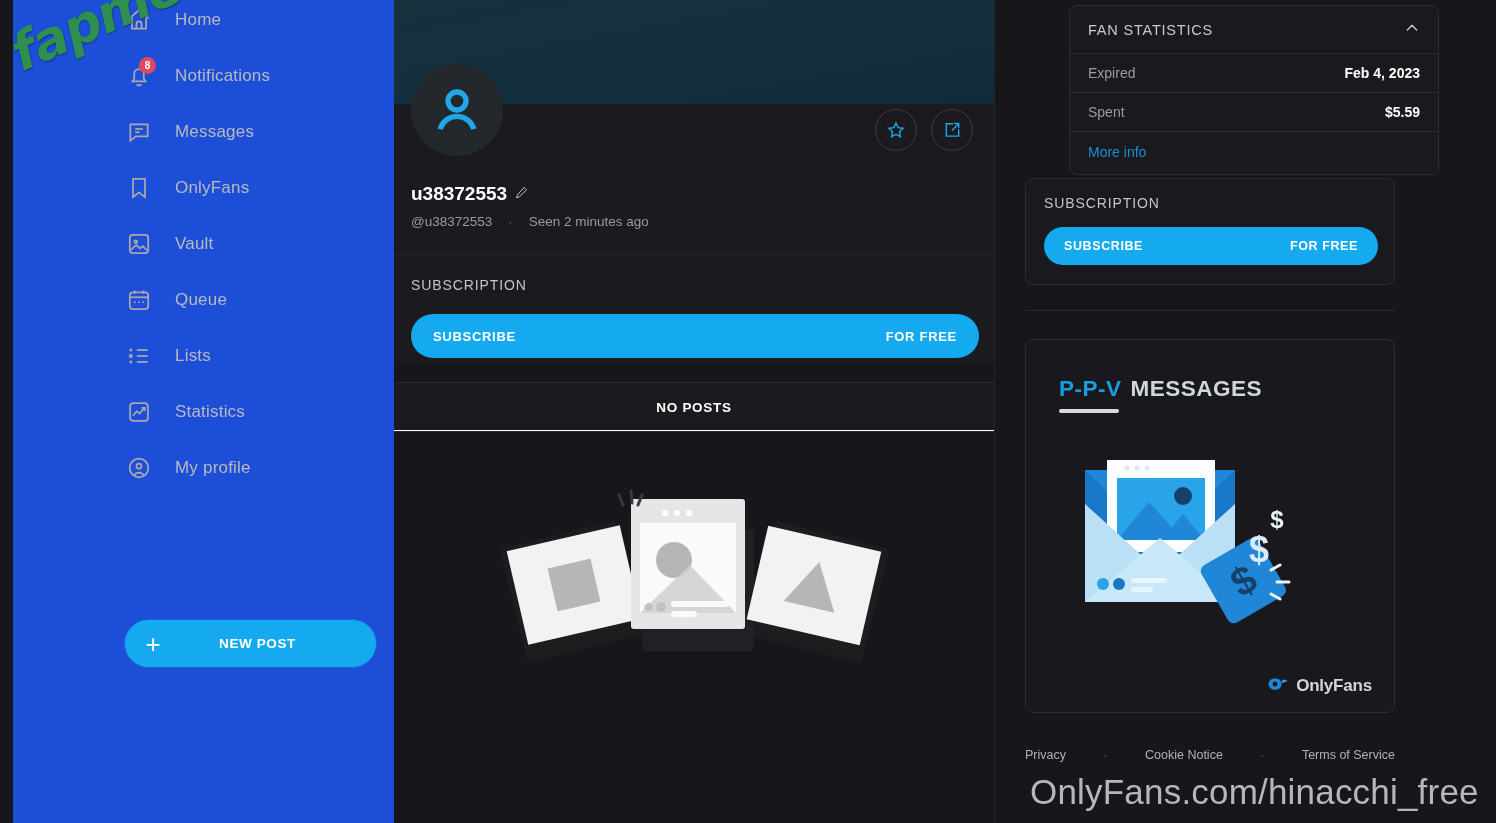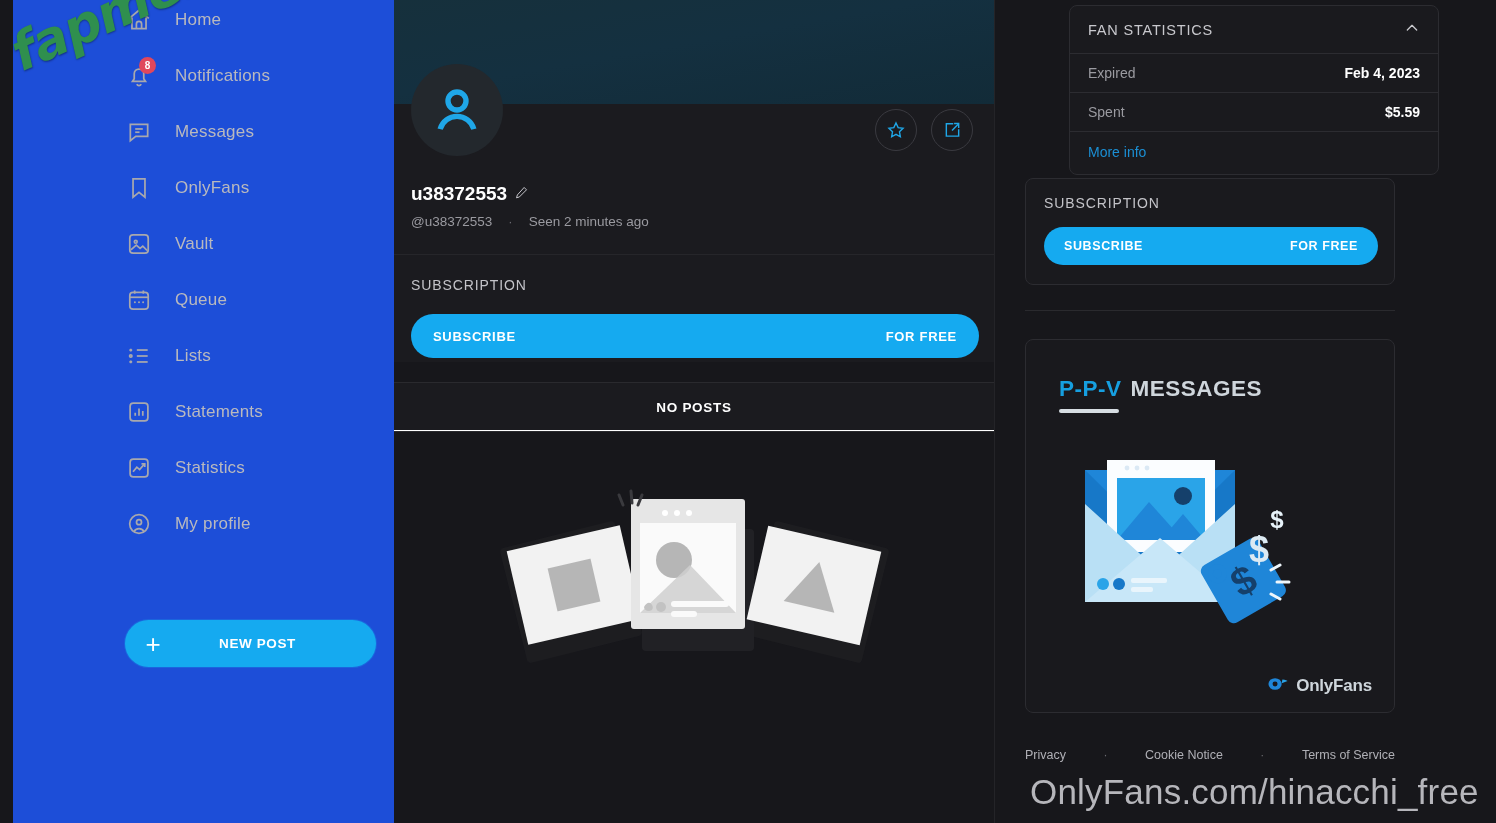--- a/index.html
+++ b/index.html
@@ -255,31 +255,20 @@
               <path d="M10 12h10"></path>
               <path d="M10 17.5h10"></path>
               <path d="M4.4 5.2v2.6M3.1 6.5h2.6"></path>
               <circle cx="4.4" cy="12" r="1.1"></circle>
               <path d="M4.4 16.2v2.6M3.1 17.5h2.6"></path>
             </svg>
         </span>
         <span class="nav-label">Lists</span>
       </div>
 
-      <div class="nav-item">
-        <span class="nav-icon">
-          <svg viewBox="0 0 24 24">
-              <rect x="3.8" y="3.8" width="16.4" height="16.4" rx="3"></rect>
-              <path d="M8.5 15.5v-2.8"></path>
-              <path d="M12 15.5V8.8"></path>
-              <path d="M15.5 15.5v-4.4"></path>
-            </svg>
-        </span>
-        <span class="nav-label">Statements</span>
-      </div>
 
       <div class="nav-item">
         <span class="nav-icon">
           <svg viewBox="0 0 24 24">
               <rect x="3.8" y="3.8" width="16.4" height="16.4" rx="3"></rect>
               <path d="M6.5 15.5 10 11.2l2.6 2.3 4.6-5.4"></path>
               <path d="M14.3 8.1h3v3"></path>
             </svg>
         </span>
         <span class="nav-label">Statistics</span>

